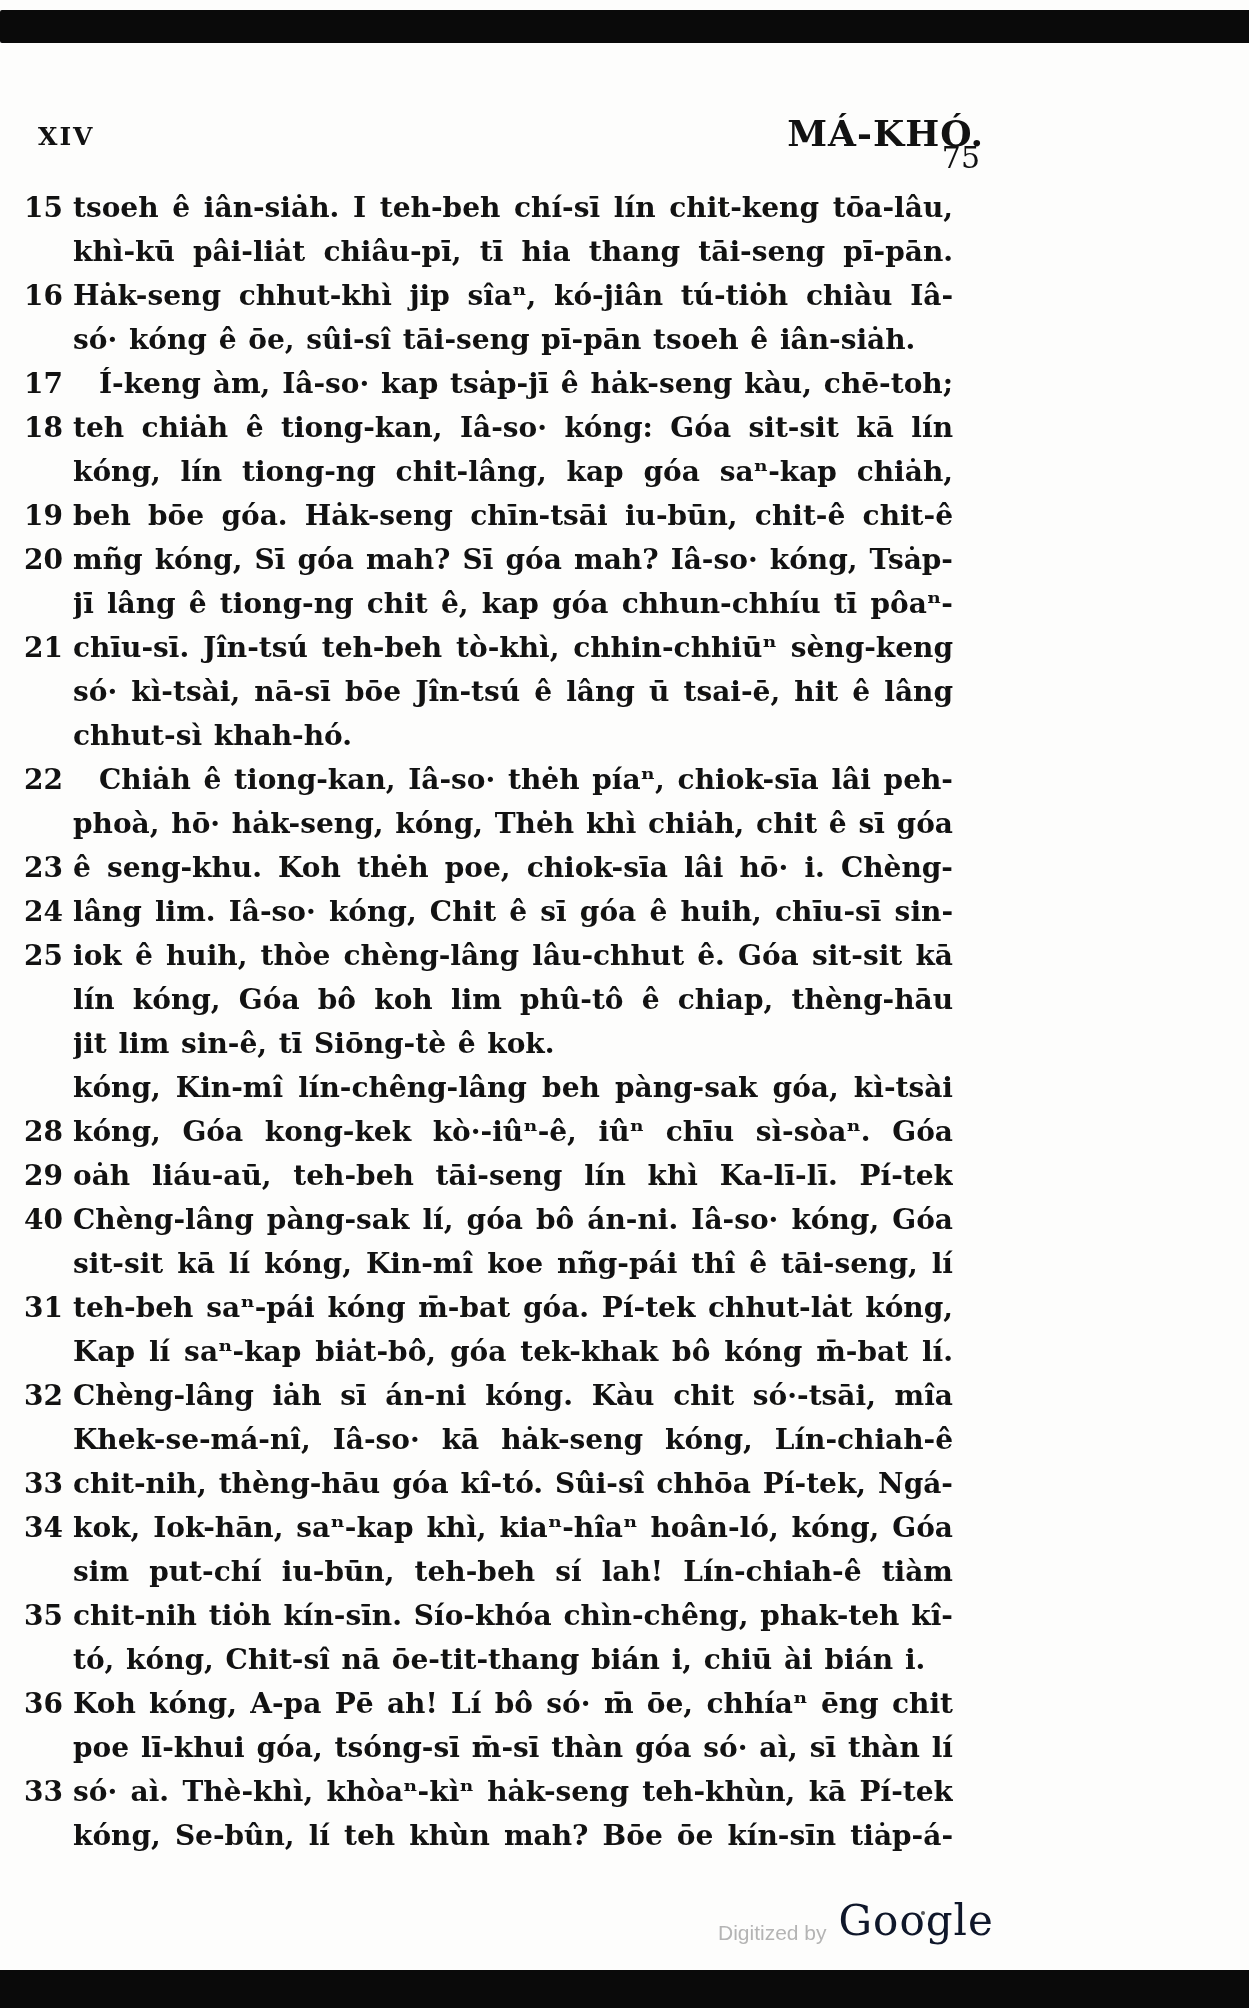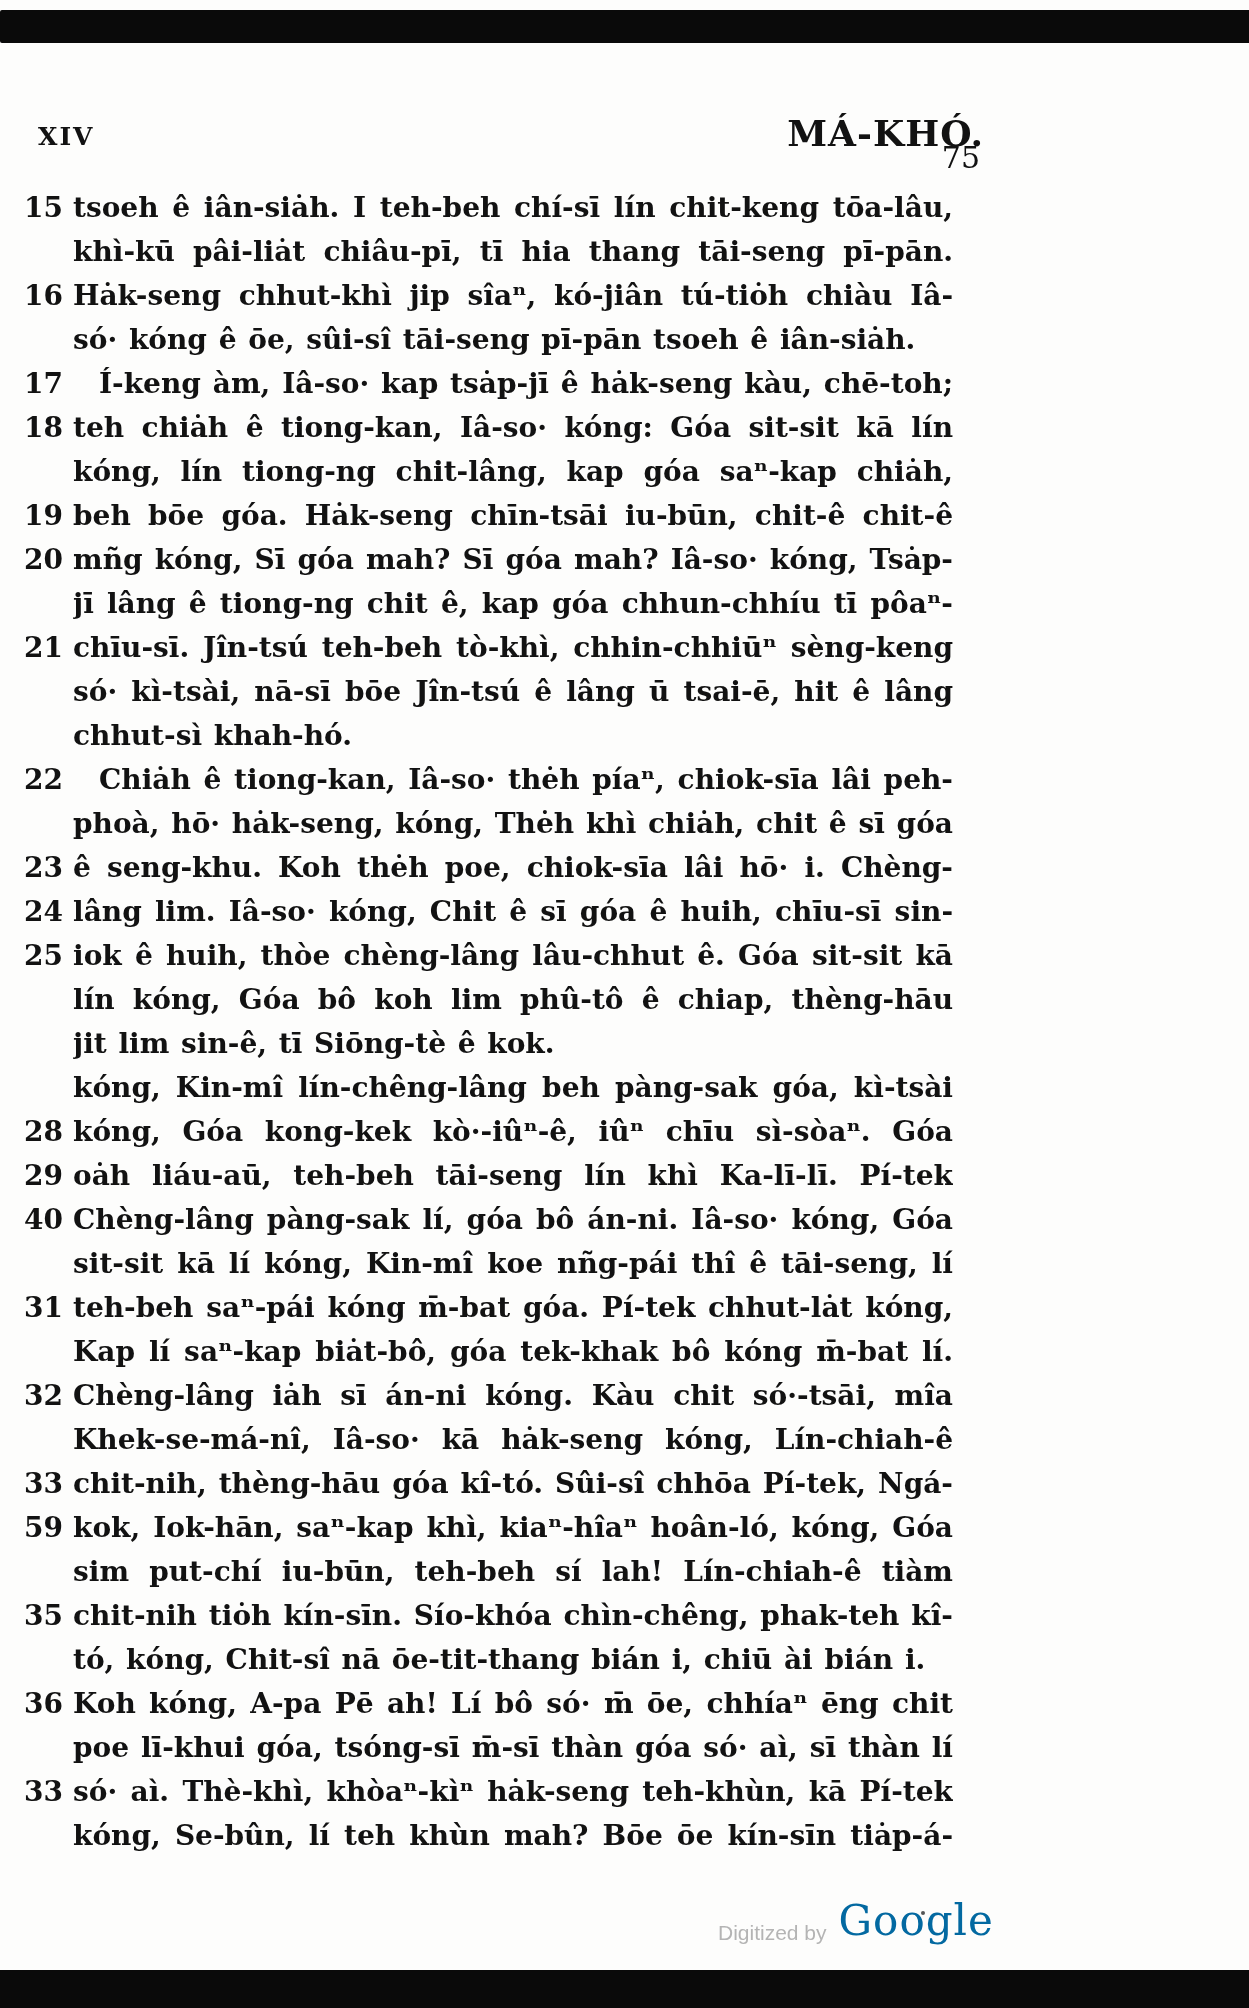--- a/index.html
+++ b/index.html
@@ -44,21 +44,21 @@
     position:absolute; top:1896px; left:718px;
     display:flex; align-items:flex-end; gap:12px;
     user-select:none;
   }
   #watermark-prefix {
     font-family:"Liberation Sans", sans-serif;
     font-size:21px; color:#b4b4b4;
   }
   #watermark-logo {
     font-family:"DejaVu Serif", serif;
-    font-size:42px; color:#0369a1; letter-spacing:1px;
+    font-size:42px; color:#0f172a; letter-spacing:1px;
   }
   #speck { position:absolute; top:1911px; left:921px; width:4px; height:4px; background:#555; border-radius:50%; }
 </style>
 </head>
 <body>
 
 <div id="scan-page">
 
   <div id="bar-top" class="scan-bar"></div>
 
@@ -183,21 +183,21 @@
       </div>
       <div class="line just">
         <span class="vnum"></span>
         <div class="vtext">Khek-se-má-nî, Iâ-so· kā hȧk-seng kóng, Lín-chiah-ê chē</div>
       </div>
       <div class="line just">
         <span class="vnum">33</span>
         <div class="vtext">chit-nih, thèng-hāu góa kî-tó.  Sûi-sî chhōa Pí-tek, Ngá-</div>
       </div>
       <div class="line just">
-        <span class="vnum">59</span>
+        <span class="vnum">34</span>
         <div class="vtext">kok, Iok-hān, saⁿ-kap khì, kiaⁿ-hîaⁿ hoân-ló, kóng, Góa ê</div>
       </div>
       <div class="line just">
         <span class="vnum"></span>
         <div class="vtext">sim put-chí iu-būn, teh-beh sí lah!  Lín-chiah-ê tiàm</div>
       </div>
       <div class="line just">
         <span class="vnum">35</span>
         <div class="vtext">chit-nih tiȯh kín-sīn.  Sío-khóa chìn-chêng, phak-teh kî-</div>
       </div>

